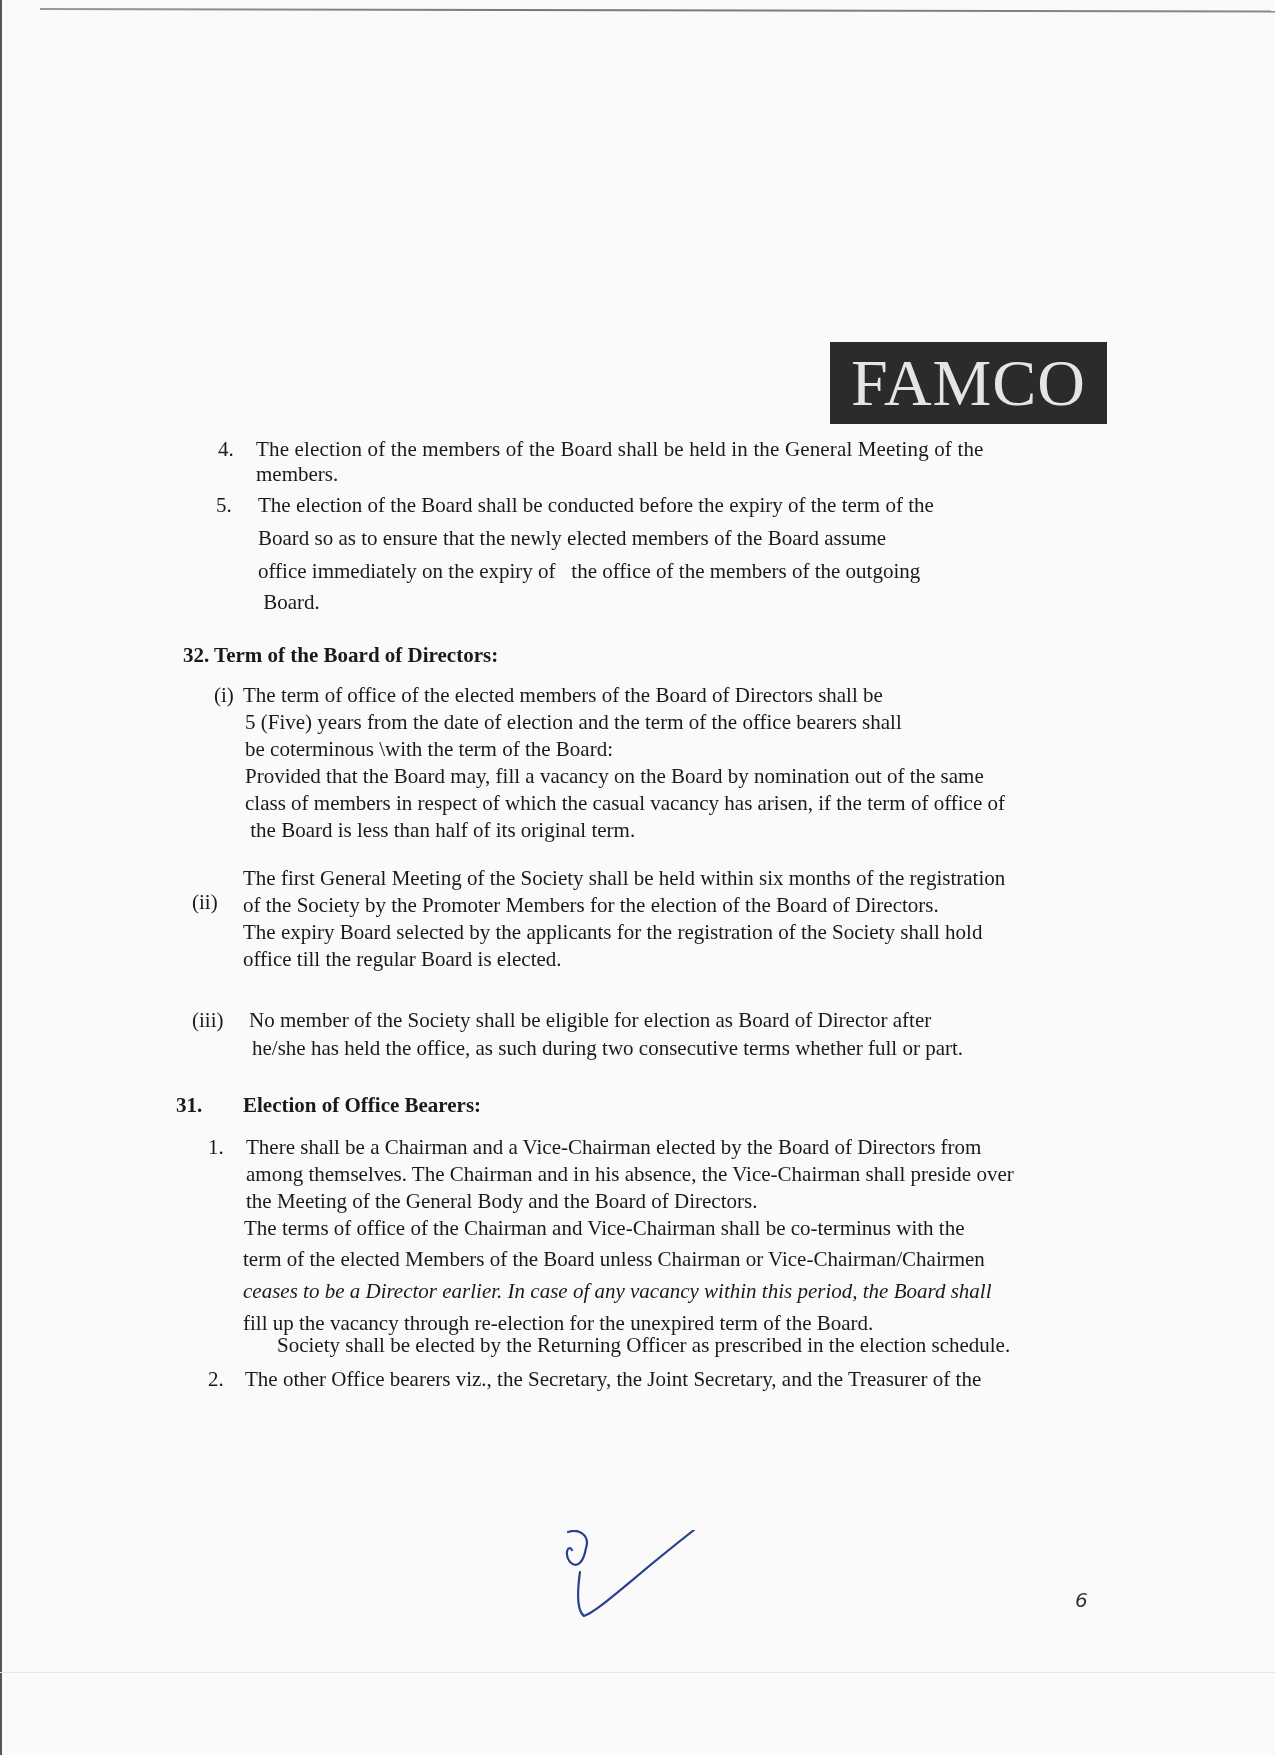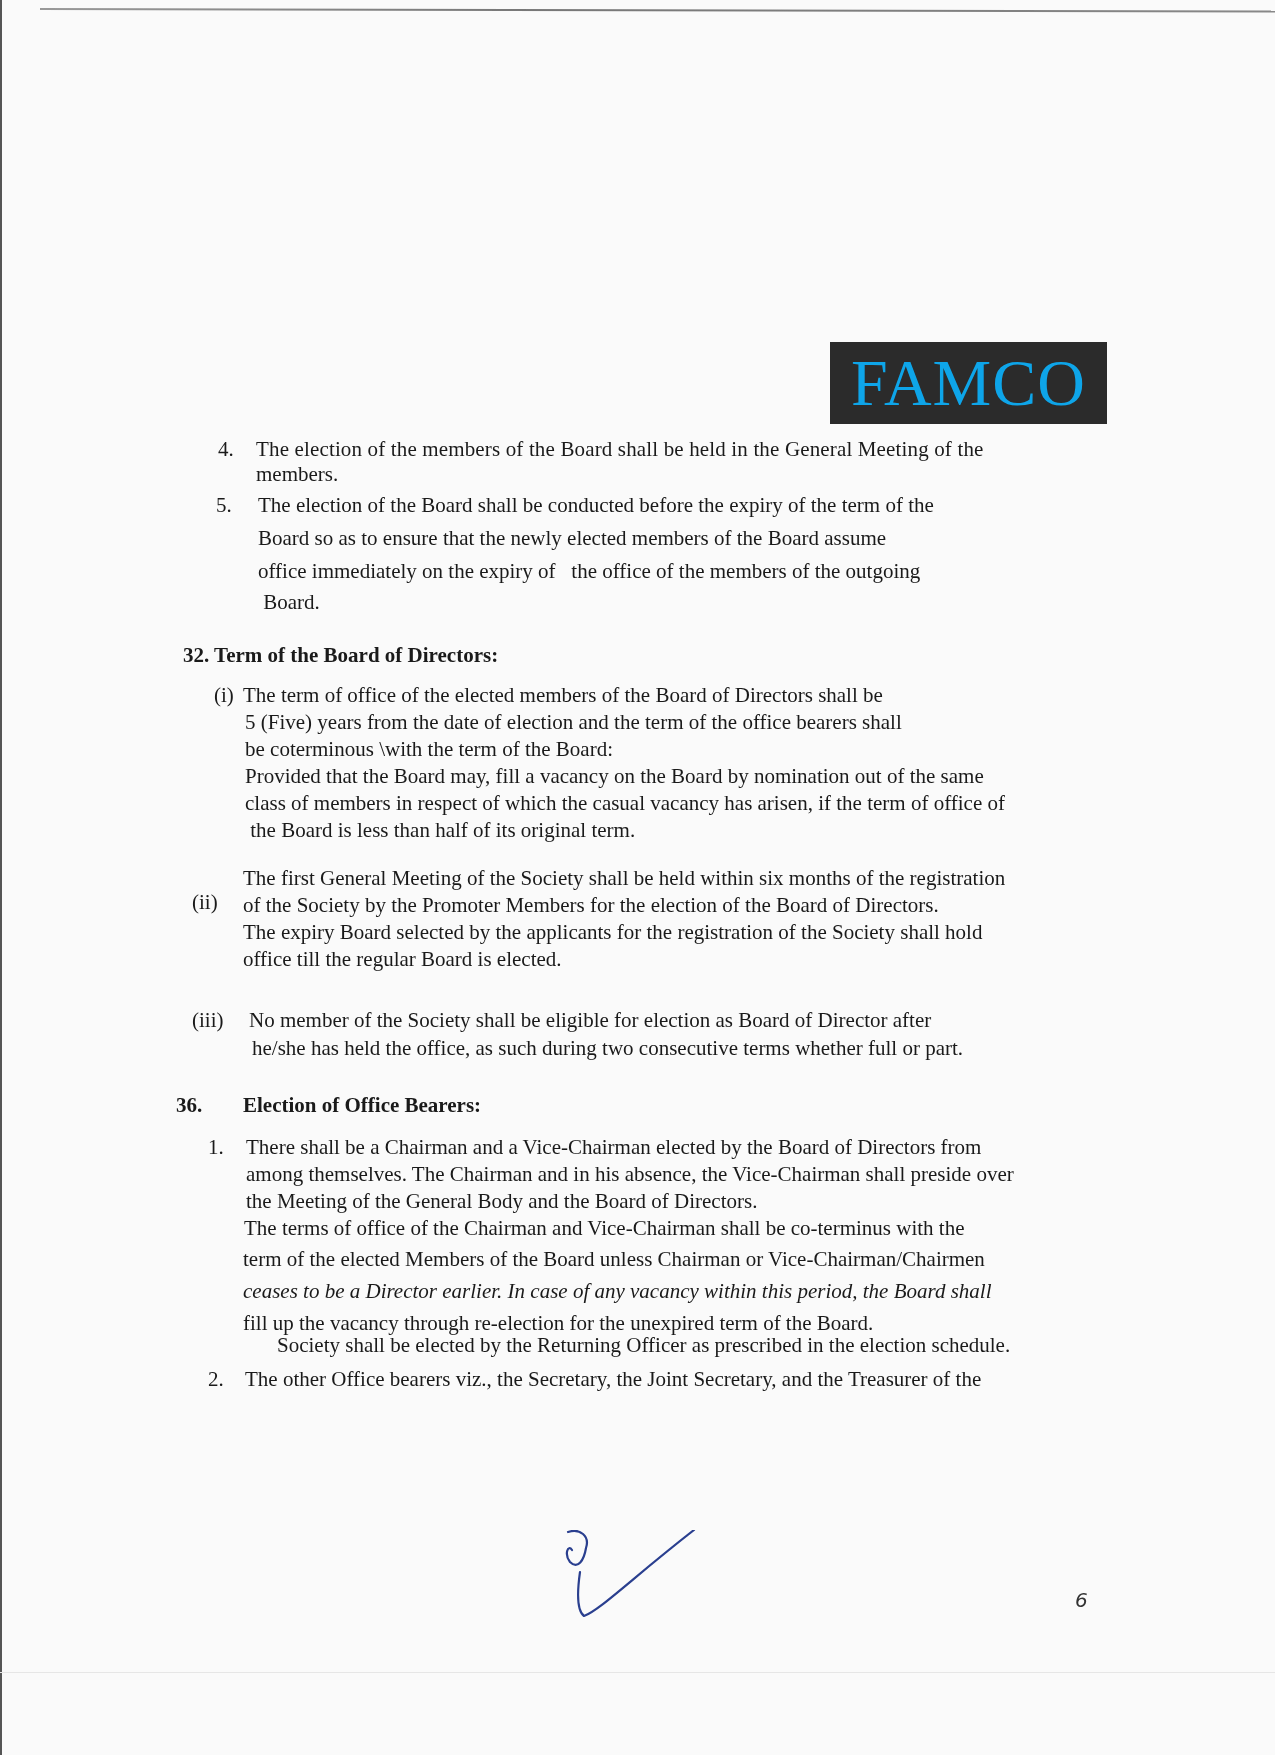--- a/index.html
+++ b/index.html
@@ -27,21 +27,21 @@
   }
   .scan-line-bottom {
     position: absolute; left: 0; top: 1672px; width: 1275px; height: 1px;
     background: #e6e6e6;
   }
   .logo {
     position: absolute;
     left: 830px; top: 342px;
     width: 277px; height: 82px;
     background: #2b2b2b;
-    color: #0ea5e9;
+    color: #e5e5e5;
     font-family: "Liberation Serif", serif;
     font-size: 66px;
     line-height: 82px;
     text-align: center;
     letter-spacing: 1px;
   }
   .line {
     position: absolute;
     font-size: 21px;
     white-space: pre;
@@ -104,21 +104,21 @@
   <div class="line" style="left:243px; top:920px;">The expiry Board selected by the applicants for the registration of the Society shall hold</div>
   <div class="line" style="left:243px; top:947px;">office till the regular Board is elected.</div>
 </div>
 
 <div>
   <div class="line" style="left:192px; top:1008px;">(iii)</div>
   <div class="line" style="left:249px; top:1008px;">No member of the Society shall be eligible for election as Board of Director after</div>
   <div class="line" style="left:252px; top:1036px;">he/she has held the office, as such during two consecutive terms whether full or part.</div>
 </div>
 
-<div class="line bold" style="left:176px; top:1093px;">36.</div>
+<div class="line bold" style="left:176px; top:1093px;">31.</div>
 <div class="line bold" style="left:243px; top:1093px;">Election of Office Bearers:</div>
 
 <div>
   <div class="line" style="left:208px; top:1135px;">1.</div>
   <div class="line" style="left:246px; top:1135px;">There shall be a Chairman and a Vice-Chairman elected by the Board of Directors from</div>
   <div class="line" style="left:246px; top:1162px;">among themselves. The Chairman and in his absence, the Vice-Chairman shall preside over</div>
   <div class="line" style="left:246px; top:1189px;">the Meeting of the General Body and the Board of Directors.</div>
   <div class="line" style="left:244px; top:1216px;">The terms of office of the Chairman and Vice-Chairman shall be co-terminus with the</div>
   <div class="line" style="left:243px; top:1247px;">term of the elected Members of the Board unless Chairman or Vice-Chairman/Chairmen</div>
   <div class="line" style="left:243px; top:1279px;font-style:italic;">ceases to be a Director earlier. In case of any vacancy within this period, the Board shall</div>

